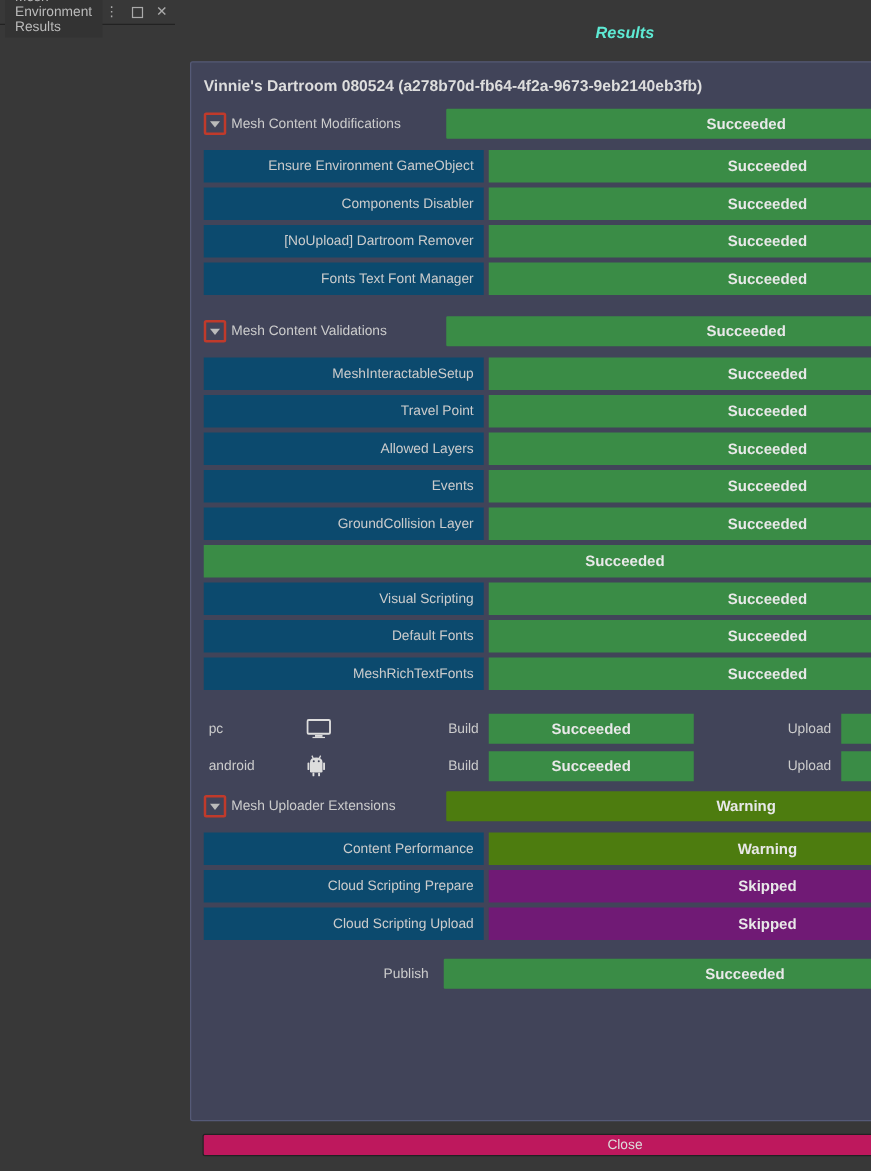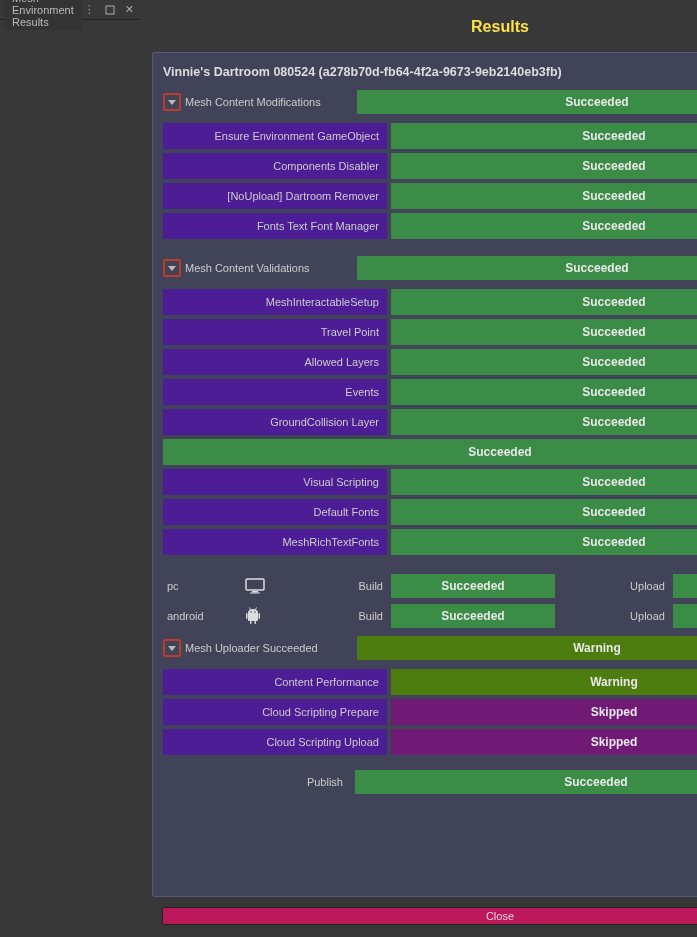--- a/index.html
+++ b/index.html
@@ -52,22 +52,23 @@
     flex-direction: column;
     gap: 6px;
   }
   .header {
     position: relative;
     text-align: center;
     padding: 6px 0 10px 0;
   }
   .header-title {
     font-weight: bold;
-    font-size: 16px;
-    color: #fde047;
+    font-size: 13px;
+    color: #5eead4;
+    font-style: italic;
   }
   .help-icon {
     position: absolute;
     right: 4px;
     top: 6px;
     width: 14px;
     height: 14px;
     border-radius: 50%;
     background: #888;
     color: #2a2a2a;
@@ -139,21 +140,21 @@
     gap: 4px;
     margin-top: 2px;
   }
   .sub-row {
     display: flex;
     height: 26px;
     gap: 4px;
   }
   .sub-label {
     width: 224px;
-    background: #4c1d95;
+    background: #0c4a6e;
     display: flex;
     align-items: center;
     justify-content: flex-end;
     padding-right: 8px;
     font-size: 11px;
     color: #ccc;
   }
   .sub-status {
     flex: 1;
     display: flex;
@@ -368,21 +369,21 @@
             <div class="platform-status status-succeeded">Succeeded</div>
             <div class="platform-label">Upload</div>
             <div class="platform-status status-succeeded">Succeeded</div>
           </div>
         </div>
 
       <div class="section-row">
         <div class="expand-box">
             <div class="expand-triangle"></div>
           </div>
-        <div class="section-label">Mesh Uploader Succeeded</div>
+        <div class="section-label">Mesh Uploader Extensions</div>
         <div class="status-bar status-warning">Warning</div>
       </div>
       <div class="sub-rows" id="upl-items">
           <div class="sub-row">
             <div class="sub-label">Content Performance</div>
             <div class="sub-status status-warning">Warning</div>
           </div>
           <div class="sub-row">
             <div class="sub-label">Cloud Scripting Prepare</div>
             <div class="sub-status status-skipped">Skipped</div>

